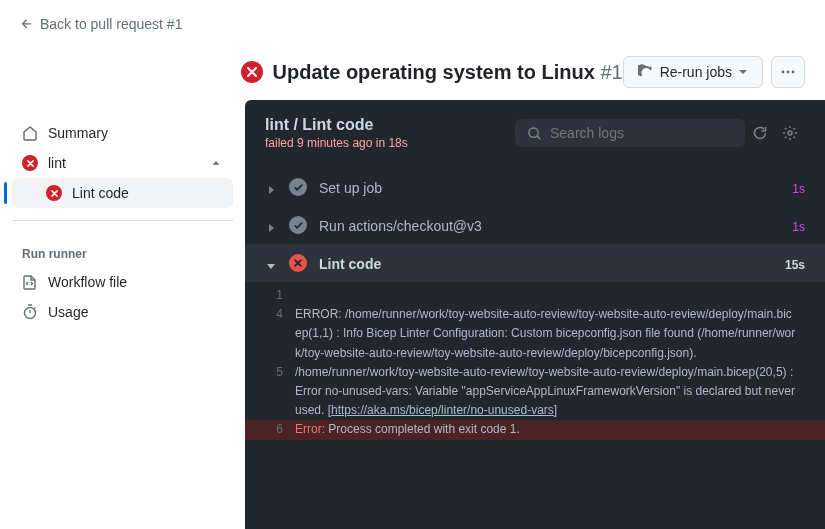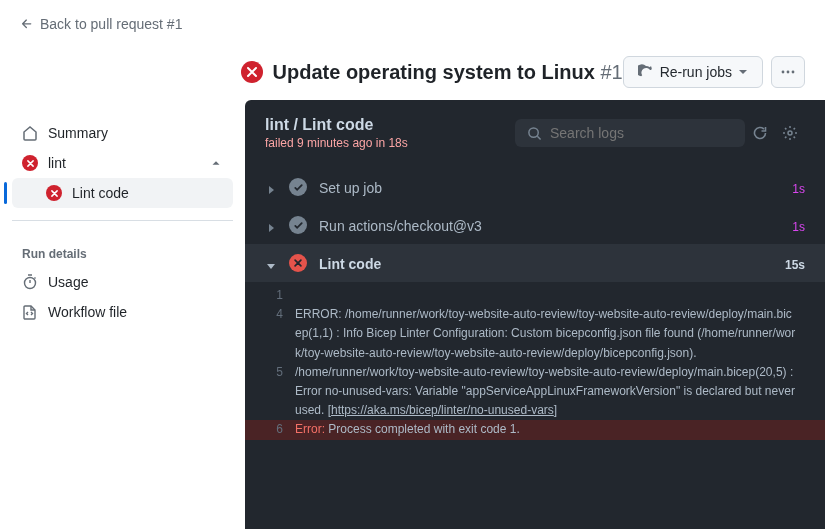--- a/index.html
+++ b/index.html
@@ -134,41 +134,41 @@
       <div class="left">
         <span class="x-circle sm">
             <svg viewBox="0 0 12 12">
               <path d="M2.5 2.5l7 7M9.5 2.5l-7 7" stroke="#fff" stroke-width="2" stroke-linecap="round"></path>
             </svg>
           </span>
         <span>Lint code</span>
       </div>
     </div>
     <div class="divider"></div>
-    <div class="side-label">Run details</div>
+    <div class="side-label">Run runner</div>
+    <div class="side-item">
+      <div class="left">
+        <span>
+            <svg width="16" height="16" viewBox="0 0 16 16" fill="none" stroke="#656d76" stroke-width="1.4">
+              <path d="M3 2h6l4 4v8a1 1 0 01-1 1H3a1 1 0 01-1-1V3a1 1 0 011-1z"></path>
+              <path d="M9 2v4h4M6 11l-1.5-1.5L6 8M9 8l1.5 1.5L9 11"></path>
+            </svg>
+          </span>
+        <span>Workflow file</span>
+      </div>
+    </div>
     <div class="side-item">
       <div class="left">
         <span>
             <svg width="16" height="16" viewBox="0 0 16 16" fill="none" stroke="#656d76" stroke-width="1.4">
               <circle cx="8" cy="9" r="5.5"></circle>
               <path d="M8 6v3M6 1h4M12.5 3.5l1 1"></path>
             </svg>
           </span>
         <span>Usage</span>
-      </div>
-    </div>
-    <div class="side-item">
-      <div class="left">
-        <span>
-            <svg width="16" height="16" viewBox="0 0 16 16" fill="none" stroke="#656d76" stroke-width="1.4">
-              <path d="M3 2h6l4 4v8a1 1 0 01-1 1H3a1 1 0 01-1-1V3a1 1 0 011-1z"></path>
-              <path d="M9 2v4h4M6 11l-1.5-1.5L6 8M9 8l1.5 1.5L9 11"></path>
-            </svg>
-          </span>
-        <span>Workflow file</span>
       </div>
     </div>
   </div>
 
   <div class="details">
     <div class="det-head">
       <div>
         <div class="det-title">lint / Lint code</div>
         <div class="det-sub">failed 9 minutes ago in 18s</div>
       </div>

